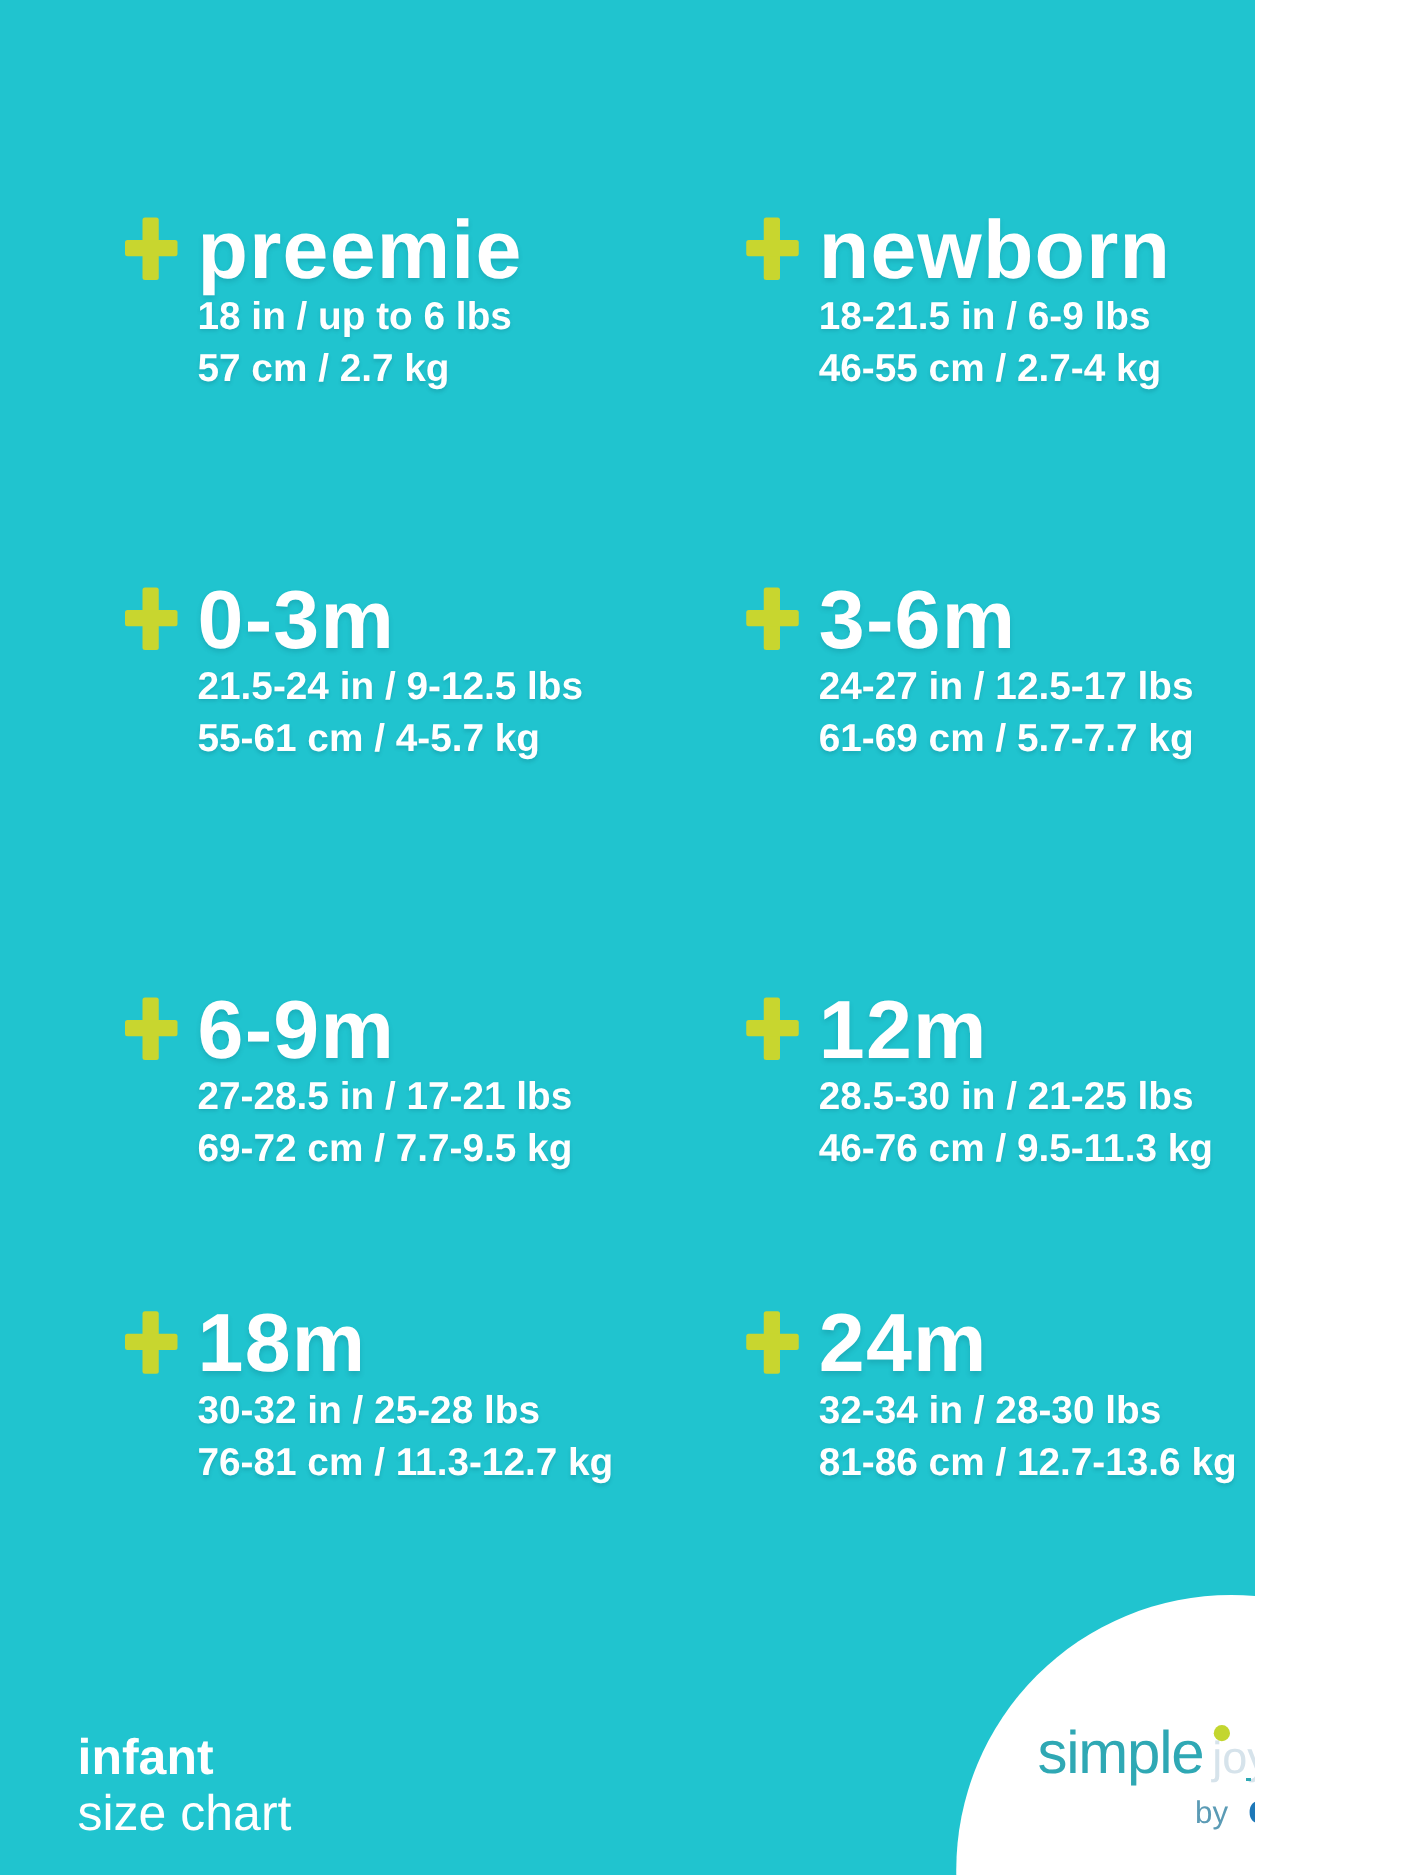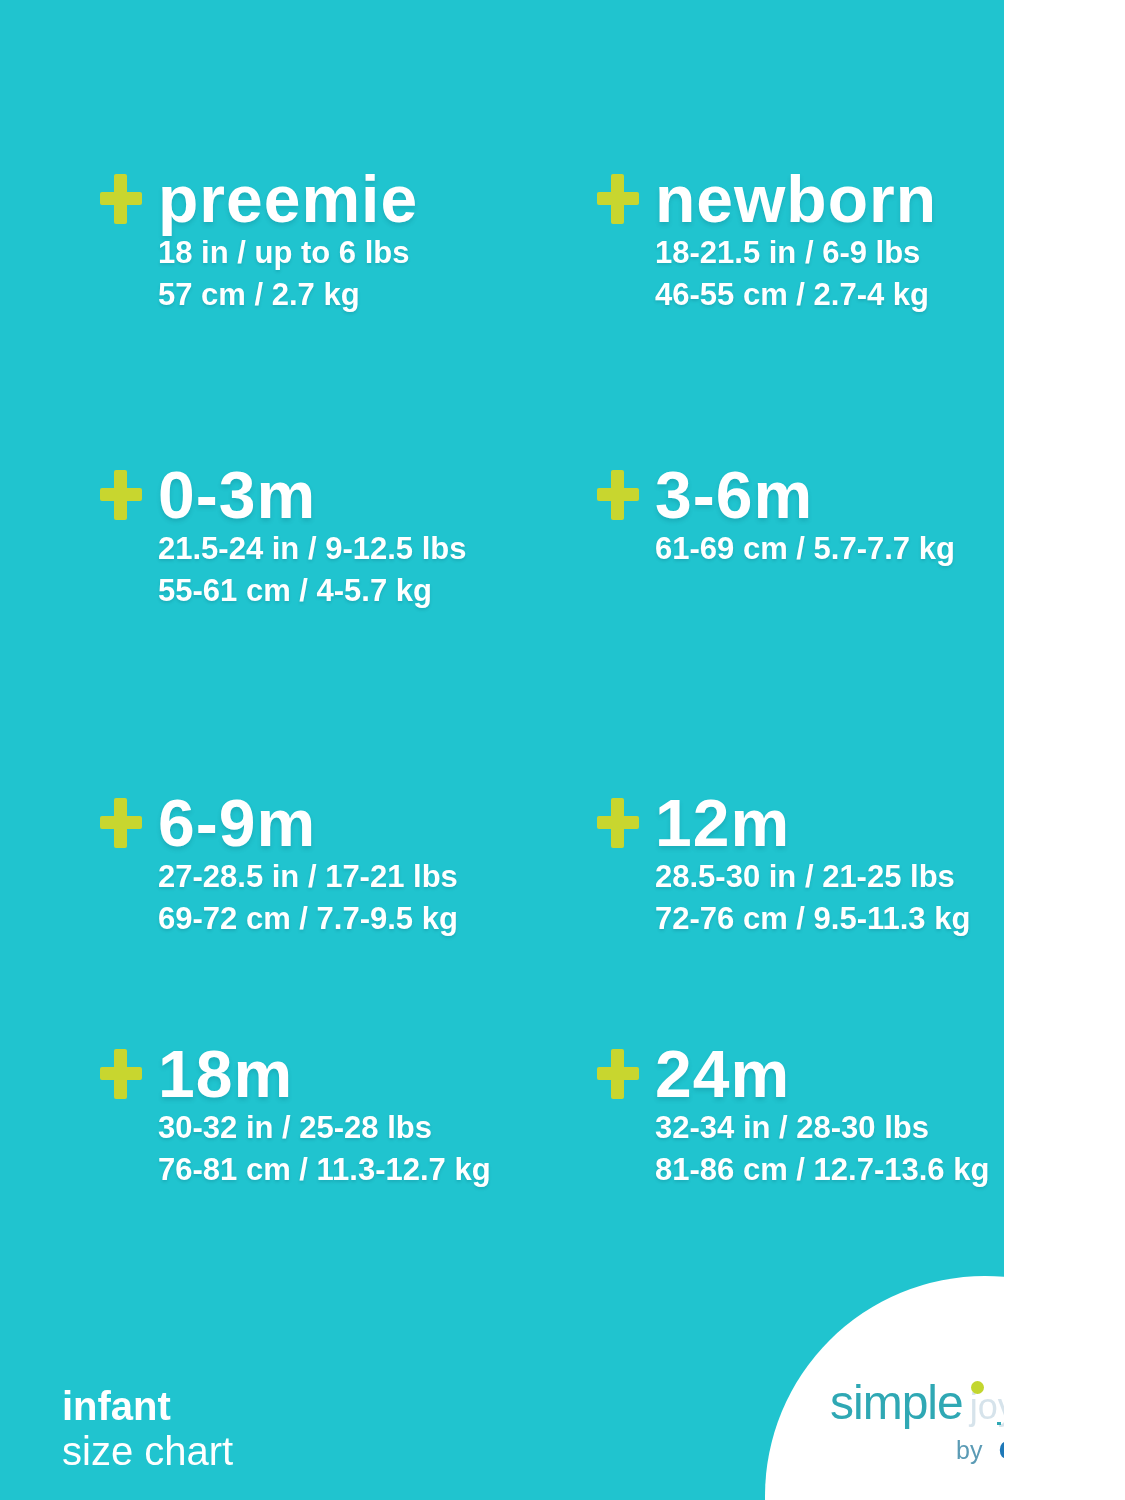--- a/index.html
+++ b/index.html
@@ -93,39 +93,40 @@
       <div class="size-title">0-3m</div>
       <div class="size-line">21.5-24 in / 9-12.5 lbs</div>
       <div class="size-line">55-61 cm / 4-5.7 kg</div>
     </div>
   </div>
 
   <div class="card col-r row-2">
     <div class="plus"></div>
     <div class="size-info">
       <div class="size-title">3-6m</div>
+      <div class="size-line">24-27 in / 12.5-17 lbs</div>
       <div class="size-line">61-69 cm / 5.7-7.7 kg</div>
     </div>
   </div>
 
   <div class="card col-l row-3">
     <div class="plus"></div>
     <div class="size-info">
       <div class="size-title">6-9m</div>
       <div class="size-line">27-28.5 in / 17-21 lbs</div>
       <div class="size-line">69-72 cm / 7.7-9.5 kg</div>
     </div>
   </div>
 
   <div class="card col-r row-3">
     <div class="plus"></div>
     <div class="size-info">
       <div class="size-title">12m</div>
       <div class="size-line">28.5-30 in / 21-25 lbs</div>
-      <div class="size-line">72-76 cm / 9.5-11.3 kg</div>
+      <div class="size-line">46-76 cm / 9.5-11.3 kg</div>
     </div>
   </div>
 
   <div class="card col-l row-4">
     <div class="plus"></div>
     <div class="size-info">
       <div class="size-title">18m</div>
       <div class="size-line">30-32 in / 25-28 lbs</div>
       <div class="size-line">76-81 cm / 11.3-12.7 kg</div>
     </div>

